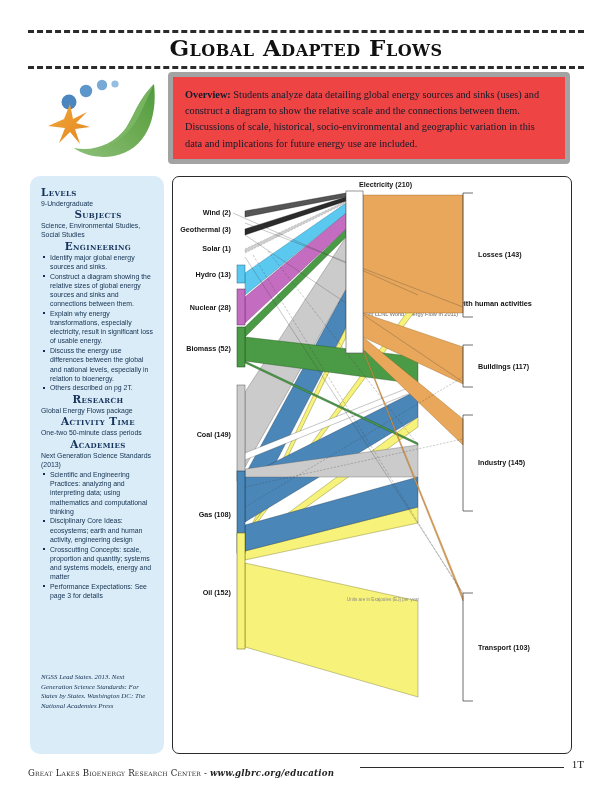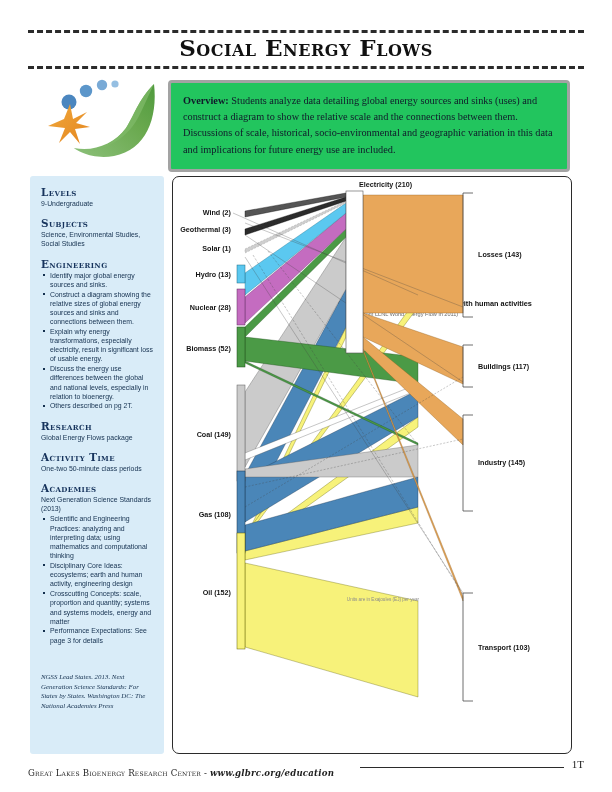--- a/index.html
+++ b/index.html
@@ -32,55 +32,55 @@
     font-variant:small-caps;
     text-transform:none;
     line-height:30px;
   }
 
   
   #logo{position:absolute;left:42px;top:78px;width:124px;height:88px;}
 
   
   #overview-box{
-    position:absolute;left:168px;top:80px;width:402px;height:92px;
-    background:#22c55e;
-    border:3px solid #a3a3a3;
+    position:absolute;left:168px;top:72px;width:402px;height:92px;
+    background:#ef4444;
+    border:5px solid #a3a3a3;
     border-radius:4px;
     box-sizing:border-box;
     padding:10px 12px 8px 12px;
   }
   #overview-text{
     font-family:"Liberation Serif", serif;
     font-size:10.3px;
     line-height:16.2px;
     color:#101a2a;
     text-align:left;
   }
   #overview-text b{font-weight:bold;}
 
   
   #sidebar{
     position:absolute;left:30px;top:176px;width:134px;height:578px;
     background:#d9ecf8;
-    border-radius:3px;
+    border-radius:10px;
     box-sizing:border-box;
     padding:10px 9px 10px 11px;
     overflow:hidden;
   }
   .sb-head{
     font-family:"DejaVu Serif", serif;
     font-weight:bold;
     font-size:10.4px;
     font-variant:small-caps;
     letter-spacing:.4px;
     color:#16335c;
     margin:0 0 1px 0;
   }
-  .sb-head.spaced{margin-top:9px;}
+  .sb-head.spaced{text-align:center;}
   .sb-body{
     font-size:6.9px;
     line-height:9.2px;
     color:#14304f;
     margin:0 0 0 0;
   }
   ul.sb-list{
     list-style:none;margin:1px 0 0 0;padding:0;
   }
   ul.sb-list li{
@@ -163,21 +163,21 @@
     font-variant:small-caps;
     color:#1f1f1f;
   }
 </style>
 </head>
 <body>
 
 <div class="page">
 
   <div class="rule" id="rule-top"></div>
-  <div id="page-title">Social Energy Flows</div>
+  <div id="page-title">Global Adapted Flows</div>
   <div class="rule" id="rule-bottom"></div>
 
   <svg id="logo" viewBox="0 0 124 88">
     <defs>
       <linearGradient id="leafg" x1="0" y1="1" x2="1" y2="0">
         <stop offset="0%" stop-color="#8cc07a"></stop>
         <stop offset="60%" stop-color="#6aa94f"></stop>
         <stop offset="100%" stop-color="#4f9a3d"></stop>
       </linearGradient>
       <linearGradient id="starg" x1="0" y1="0" x2="1" y2="1">

